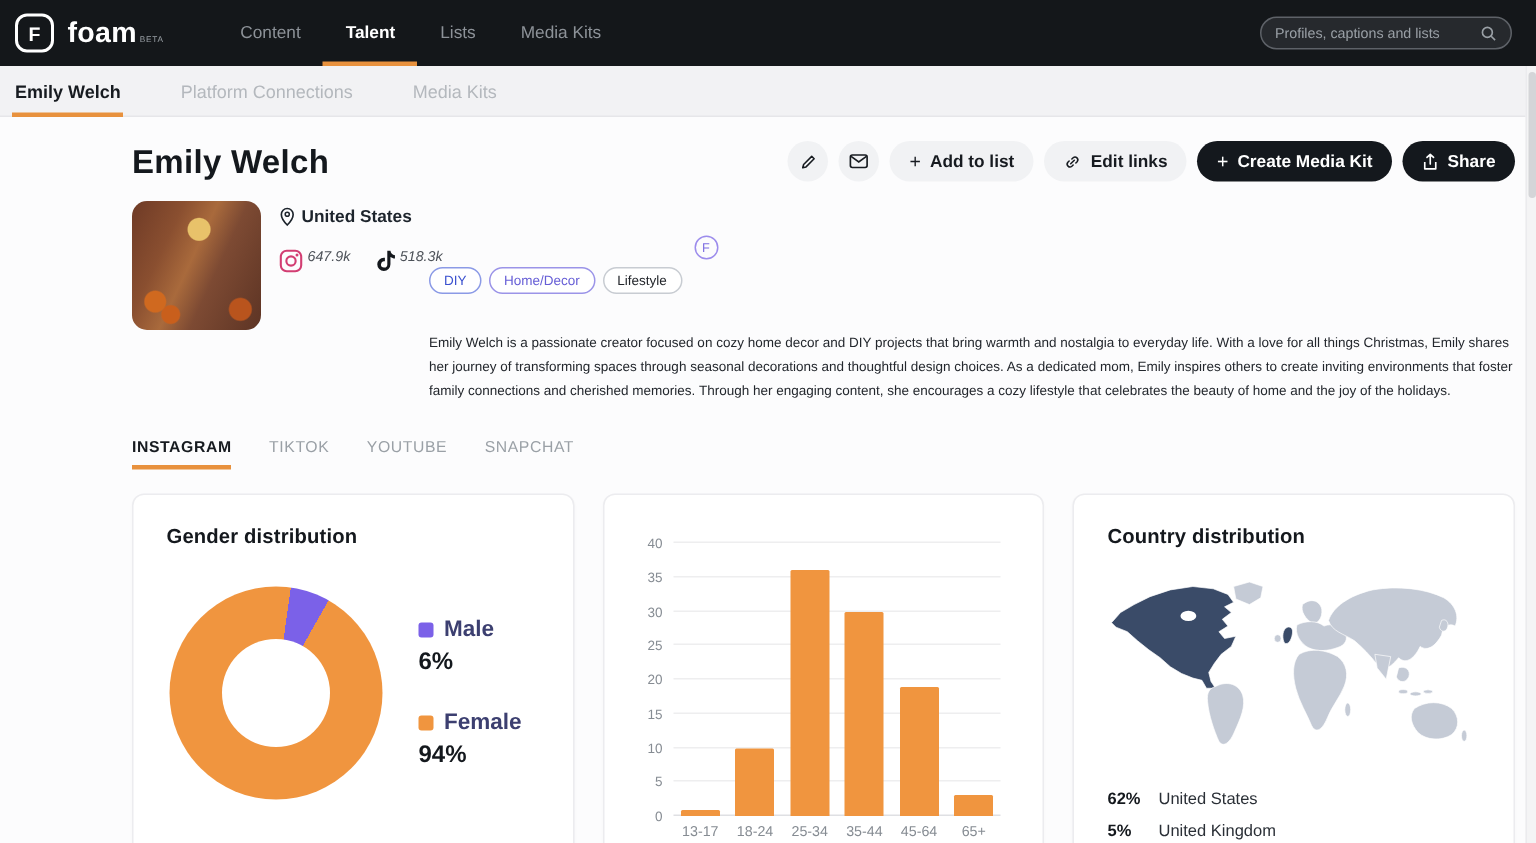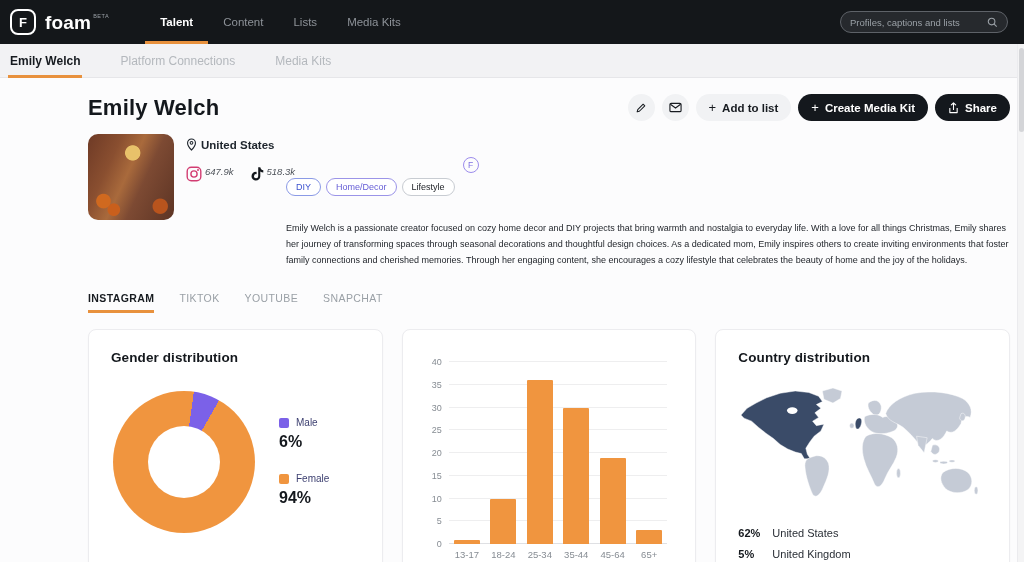--- a/index.html
+++ b/index.html
@@ -2,21 +2,21 @@
 <html style="--accent: #E8913D; --male: #7B61E8; --female: #F0953F; --map-base: #C5CBD6; --map-hi: #3A4B68;"><head>
 <meta charset="utf-8">
 <style>
   * { margin:0; padding:0; box-sizing:border-box; }
   html,body { width:1024px; height:562px; overflow:hidden; }
   body { font-family:"Liberation Sans", sans-serif; background:#fcfcfd; color:#171b20; position:relative; }
 
   
   .topnav { height:44px; background:#14171a; display:flex; align-items:center; padding:0 16px 0 10px; }
   .logo-box { width:26px; height:26px; border:2px solid #fff; border-radius:8px; display:flex; align-items:center; justify-content:center; color:#fff; font-weight:bold; font-size:13px; }
-  .brand { display:flex; margin-left:9px; }
+  .brand { display:flex; align-items:flex-end; margin-left:9px; }
   .brand-name { color:#fff; font-weight:bold; font-size:19px; letter-spacing:.2px; line-height:1; }
   .brand-beta { color:#9aa0a6; font-size:5.5px; letter-spacing:.5px; margin-left:2px; margin-bottom:2px; }
   .topnav-items { display:flex; margin-left:36px; height:44px; }
   .topnav-item { height:44px; display:flex; align-items:center; padding:0 15px; font-size:11.5px; color:#8d9298; border-bottom:3px solid transparent; padding-top:3px; cursor:pointer; }
   .topnav-item.active { color:#fff; font-weight:bold; border-bottom-color:var(--accent); }
   .search-pill { margin-left:auto; width:168px; height:22px; background:#26292d; border:1px solid #5e6268; border-radius:12px; display:flex; align-items:center; padding:0 9px; }
   .search-pill input { flex:1; background:transparent; border:none; outline:none; color:#c7cacd; font-size:9.5px; font-family:inherit; }
   .search-pill input::placeholder { color:#9aa0a6; }
 
   
@@ -71,21 +71,21 @@
   
   .gender-body { display:flex; align-items:center; margin-top:26px; }
   .donut { width:142px; height:142px; border-radius:50%; position:relative; margin-left:2px; }
   .donut::after { content:''; position:absolute; inset:35px; background:#fff; border-radius:50%; }
   .legend { margin-left:24px; }
   .legend-entry + .legend-entry { margin-top:22px; }
   .legend-line { display:flex; align-items:center; gap:7px; }
   .swatch { width:10px; height:10px; border-radius:2px; }
   .swatch.male { background:var(--male); }
   .swatch.female { background:var(--female); }
-  .legend-label { font-size:10px; color:#3c3f70; font-weight:normal; }
+  .legend-label { font-size:15px; color:#3c3f70; font-weight:bold; }
   .legend-value { font-size:16px; font-weight:bold; color:#14181d; margin-top:5px; }
 
   
   .age-chart { display:grid; grid-template-columns:24px 1fr; grid-template-rows:1fr 20px; height:202px; margin-top:12px; }
   .yaxis { position:relative; }
   .ytick { position:absolute; right:7px; transform:translateY(50%); font-size:9px; color:#85;
     color:#868c93; }
   .plot { position:relative; }
   .gridline { position:absolute; left:0; right:6px; height:1px; background:#eeeeef; }
   .gridline.zero { background:#dfe0e3; }
@@ -115,25 +115,25 @@
 
 <div class="topnav">
   <div class="logo-box">
       <span>F</span>
     </div>
   <div class="brand">
     <span class="brand-name">foam</span>
     <span class="brand-beta">BETA</span>
   </div>
   <div class="topnav-items">
+    <div class="topnav-item">
+        <span>Content</span>
+      </div>
     <div class="topnav-item active">
         <span>Talent</span>
-      </div>
-    <div class="topnav-item">
-        <span>Content</span>
       </div>
     <div class="topnav-item">
         <span>Lists</span>
       </div>
     <div class="topnav-item">
         <span>Media Kits</span>
       </div>
   </div>
   <div class="search-pill">
     <input type="text" placeholder="Profiles, captions and lists" style="">
@@ -174,20 +174,28 @@
         <span>
           <svg width="13" height="11" viewBox="0 0 14 11">
               <rect x="1" y="1" width="12" height="9" rx="1.4" fill="none" stroke="#171b20" stroke-width="1.2"></rect>
               <path d="M1.5 2l5.5 4 5.5-4" fill="none" stroke="#171b20" stroke-width="1.2"></path>
             </svg>
         </span>
       </button>
       <button class="pill-btn">
         <span class="plus-glyph">+</span>
         <span>Add to list</span>
+      </button>
+      <button class="pill-btn">
+        <span>
+          <svg width="12" height="12" viewBox="0 0 14 14">
+              <path d="M5.6 8.4l2.8-2.8M4.4 6.2l-1 1a2.2 2.2 0 0 0 3.1 3.1l1-1M9.6 7.8l1-1a2.2 2.2 0 0 0-3.1-3.1l-1 1" fill="none" stroke="#171b20" stroke-width="1.2" stroke-linecap="round"></path>
+            </svg>
+        </span>
+        <span>Edit links</span>
       </button>
       <button class="pill-btn dark">
         <span class="plus-glyph">+</span>
         <span>Create Media Kit</span>
       </button>
       <button class="pill-btn dark">
         <span>
           <svg width="11" height="12" viewBox="0 0 12 13">
               <path d="M6 1v7M3.6 3.2L6 .9l2.4 2.3" fill="none" stroke="#fff" stroke-width="1.2" stroke-linecap="round" stroke-linejoin="round"></path>
               <path d="M2 6.5v5h8v-5" fill="none" stroke="#fff" stroke-width="1.2" stroke-linejoin="round"></path>

